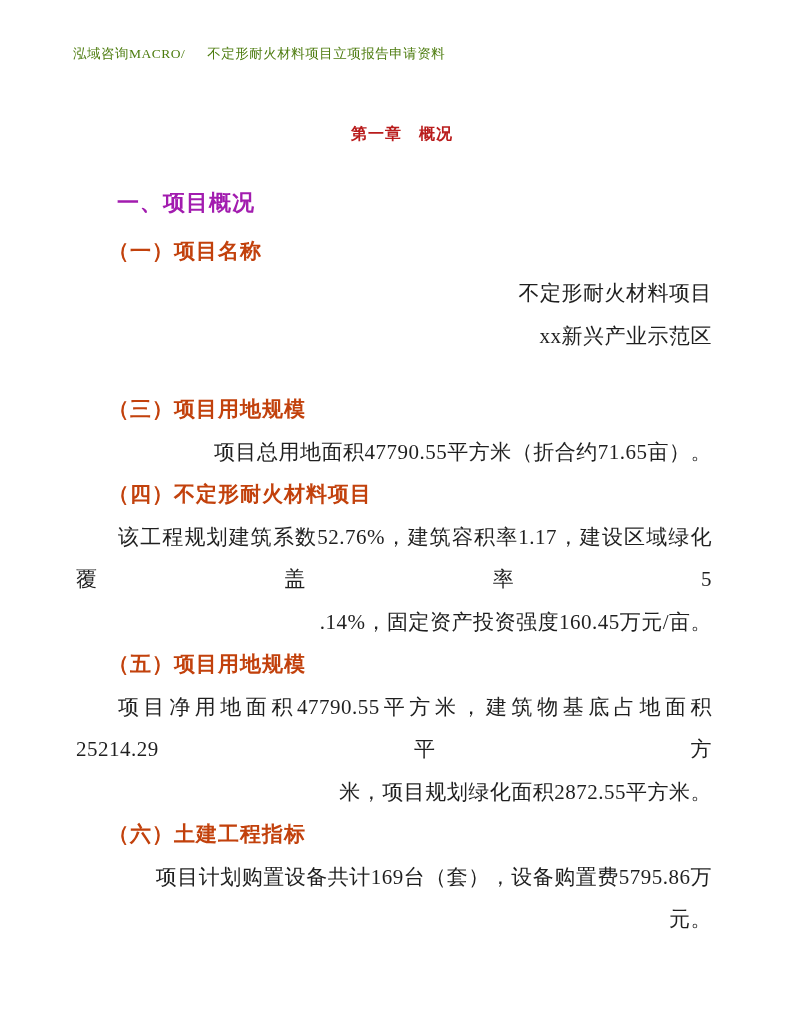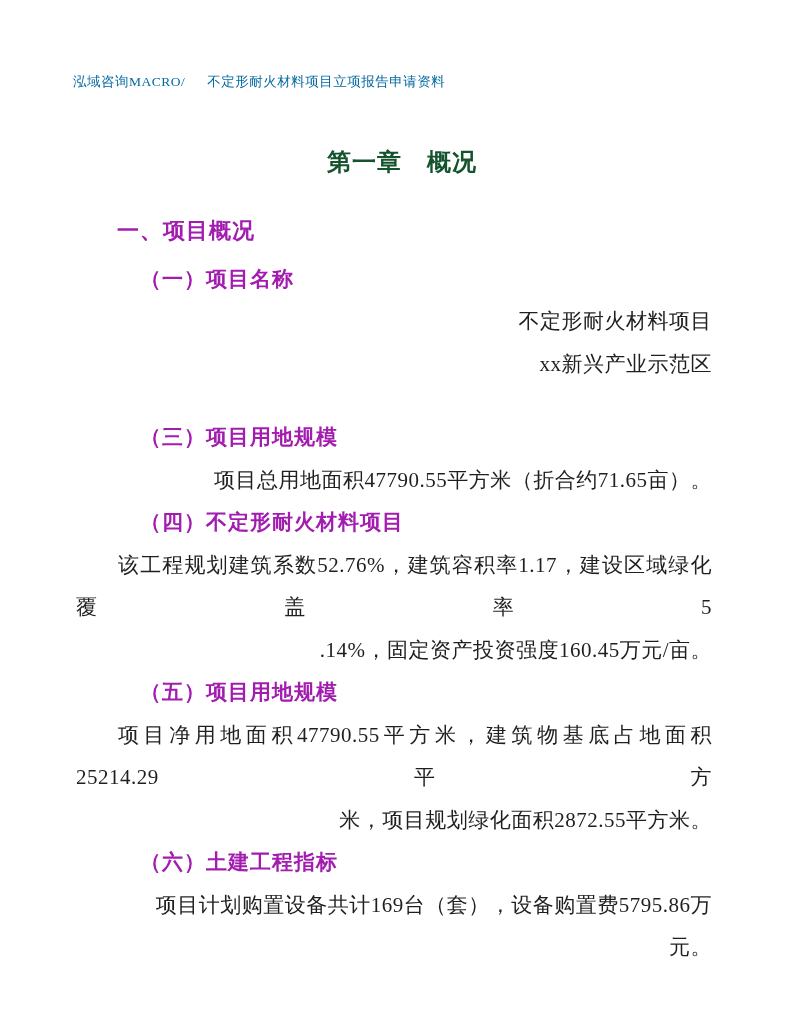--- a/index.html
+++ b/index.html
@@ -19,52 +19,51 @@
     width: 800px;
     height: 1036px;
     padding: 45px 88px 0 76px;
     overflow: hidden;
     background: #ffffff;
   }
   .hdr {
     margin-left: -3px;
     font-size: 13.5px;
     line-height: 18px;
-    color: #0369a1;
+    color: #4d7c0f;
     letter-spacing: 0.5px;
     white-space: nowrap;
-    margin-top: 28px;
   }
   .hdr .hdr-title { margin-left: 22px; }
   h1.chapter {
     margin: 54px -16px 0 0;
     font-family: "Liberation Sans", "DejaVu Sans", sans-serif;
-    font-size: 24px;
+    font-size: 16px;
     font-weight: bold;
     line-height: 34px;
     text-align: center;
     letter-spacing: 1px;
-    color: #14532d;
+    color: #b91c1c;
   }
   h2.section {
     margin: 31px 0 0 41px;
     font-family: "Liberation Sans", "DejaVu Sans", sans-serif;
     font-size: 22px;
     font-weight: bold;
     line-height: 42.5px;
     letter-spacing: 1px;
     color: #a21caf;
   }
   h3.sub {
-    margin: 0 0 0 64px;
+    margin: 0 0 0 32px;
     font-size: 21px;
     font-weight: bold;
     line-height: 42.5px;
     letter-spacing: 1px;
-    color: #a21caf;
+    color: #c2410c;
   }
   h3.mt5  { margin-top: 5px; }
   h3.mt31 { margin-top: 31px; }
   p.para {
     margin: 0;
     font-size: 21px;
     letter-spacing: 0.5px;
   }
   .line {
     display: block;

